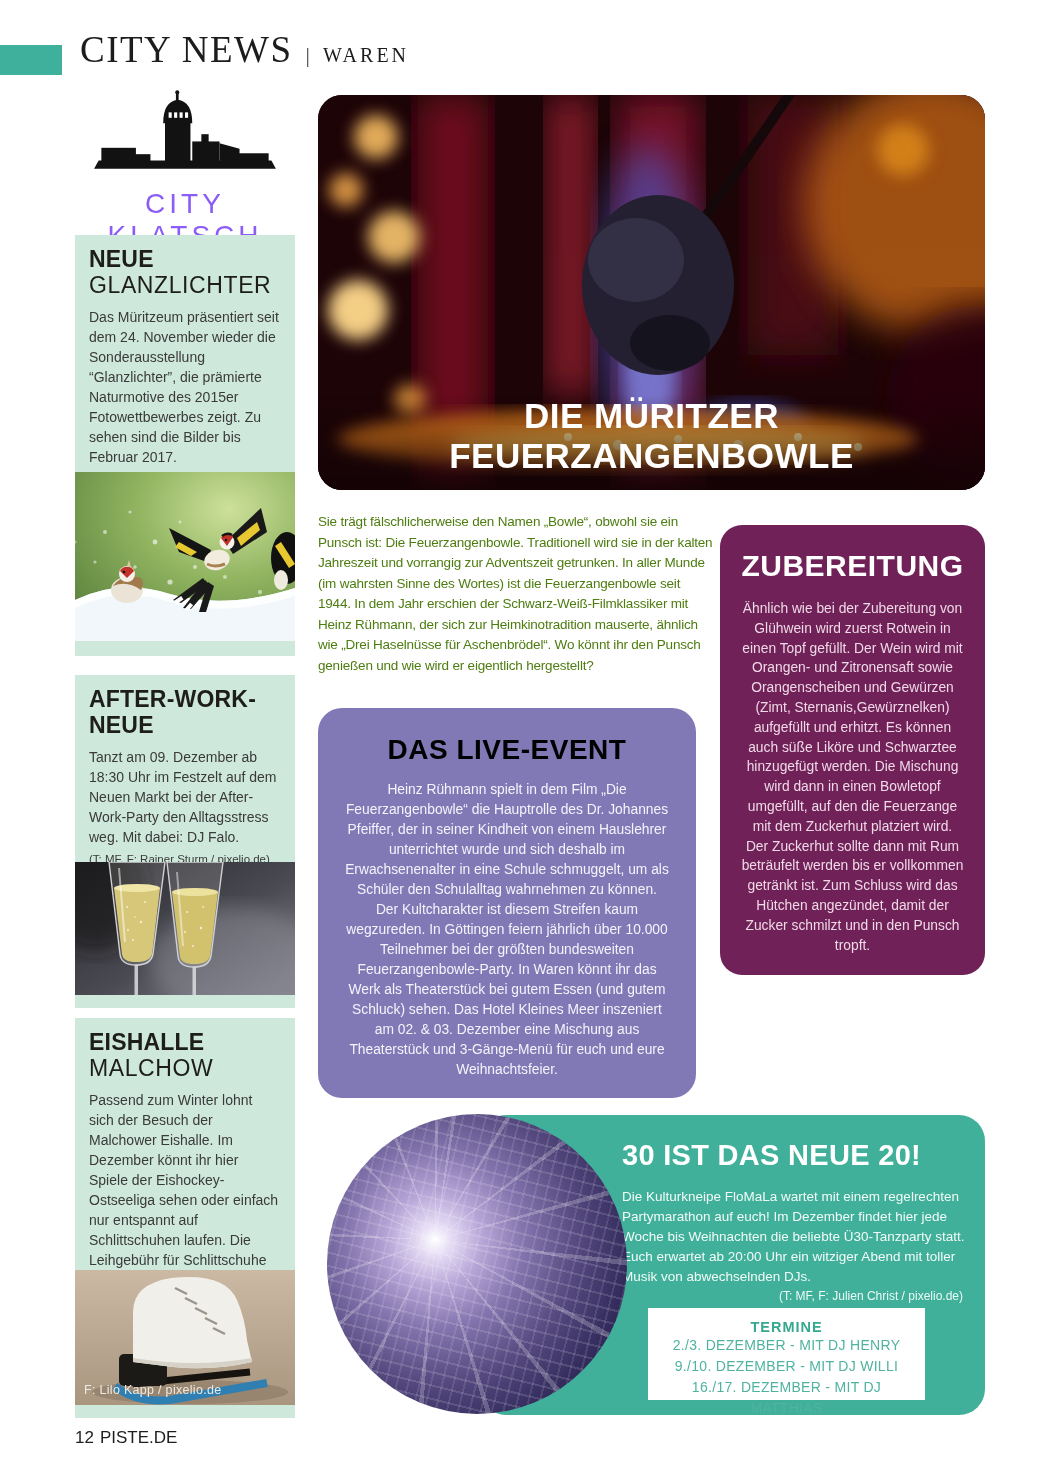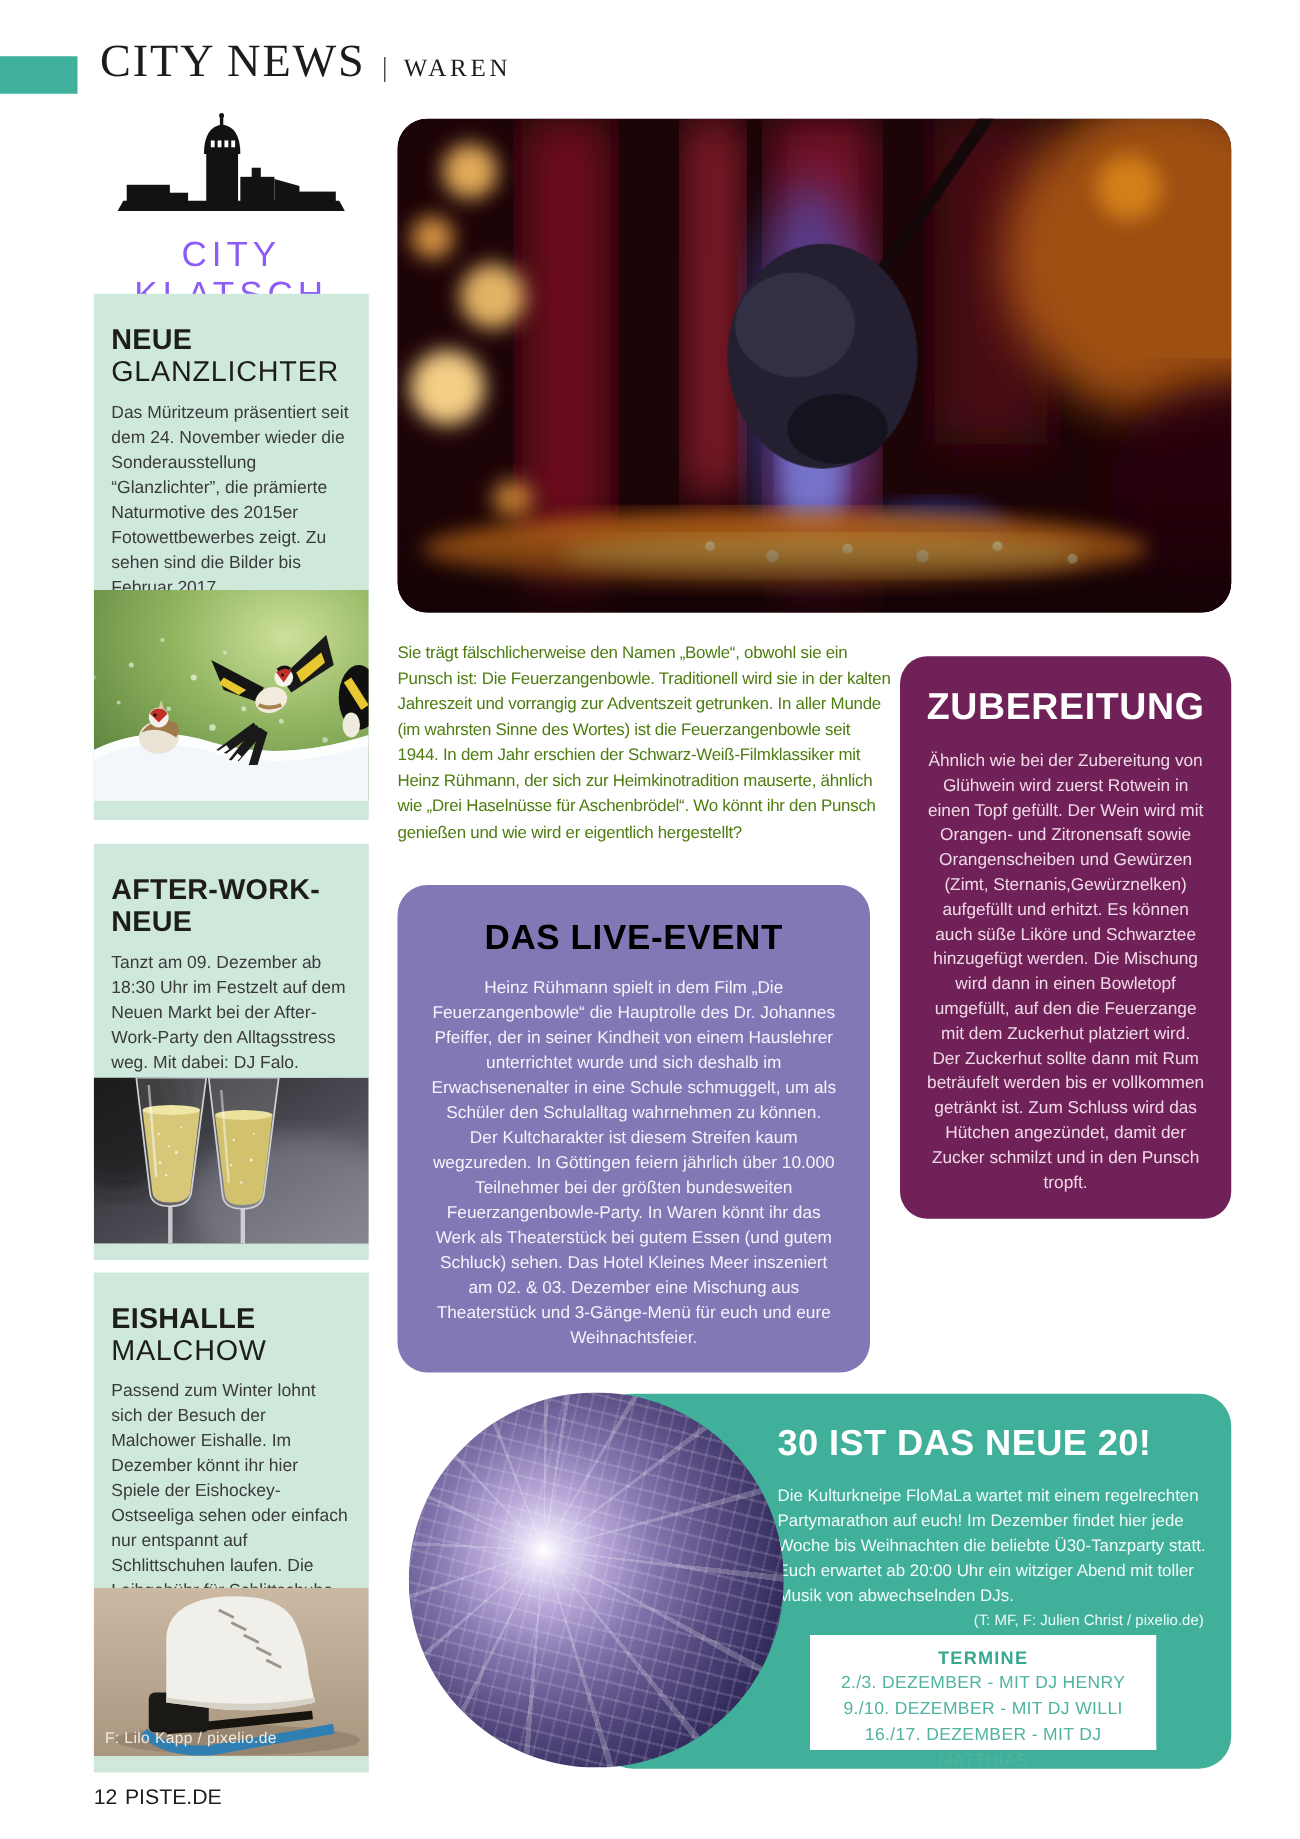--- a/index.html
+++ b/index.html
@@ -14,21 +14,21 @@
   .header-title .sep{font-size:22px;color:#444;}
   .header-title .section{font-size:20px;letter-spacing:3px;}
 
   
   .logo{position:absolute;left:75px;top:86px;width:220px;text-align:center;}
   .logo svg{display:block;margin:0 auto;}
   .logo-text{margin-top:2px;font-size:28px;letter-spacing:4px;color:#8b5cf6;font-weight:400;}
 
   
   .mintbox{position:absolute;left:75px;width:220px;background:#cfe8dc;}
-  .mint-pad{padding:23px 14px 0 14px;}
+  .mint-pad{padding:11px 14px 0 14px;}
   .mint-title-bold{font-size:23px;line-height:26px;font-weight:700;color:#1d1d1b;letter-spacing:.2px;}
   .mint-title-light{font-size:23px;line-height:26px;font-weight:400;color:#1d1d1b;letter-spacing:.6px;}
   .mint-body{margin-top:9px;font-size:14px;line-height:20px;color:#3a3a3a;}
   .credit{margin-top:6px;font-size:11.5px;color:#3a3a3a;}
   .credit-inline{font-size:11.5px;color:#3a3a3a;}
   .mod-photo{position:absolute;left:0;width:220px;overflow:hidden;text-align:right;}
   .mod-photo svg{display:block;}
   #module-1{top:235px;height:421px;} #module-1 .mod-photo{bottom:15px;height:169px;}
   #module-2{top:675px;height:333px;} #module-2 .mod-photo{bottom:13px;height:133px;}
   #module-3{top:1018px;height:400px;} #module-3 .mod-photo{bottom:13px;height:135px;}
@@ -315,20 +315,21 @@
       <g fill="#ffe7a0">
         <circle cx="250" cy="342" r="4"></circle>
           <circle cx="300" cy="350" r="5"></circle>
           <circle cx="360" cy="344" r="4"></circle>
         <circle cx="420" cy="350" r="5"></circle>
           <circle cx="480" cy="342" r="4"></circle>
           <circle cx="540" cy="352" r="4"></circle>
       </g>
     </svg>
     <div class="hero-shade"></div>
+    <div class="hero-title">DIE MÜRITZER FEUERZANGENBOWLE</div>
   </div>
 
   <div class="intro">Sie trägt fälschlicherweise den Namen „Bowle“, obwohl sie ein Punsch ist: Die Feuerzangenbowle. Traditionell wird sie in der kalten Jahreszeit und vorrangig zur Adventszeit getrunken. In aller Munde (im wahrsten Sinne des Wortes) ist die Feuerzangenbowle seit 1944. In dem Jahr erschien der Schwarz-Weiß-Filmklassiker mit Heinz Rühmann, der sich zur Heimkinotradition mauserte, ähnlich wie „Drei Haselnüsse für Aschenbrödel“. Wo könnt ihr den Punsch genießen und wie wird er eigentlich hergestellt?</div>
 
   <div class="zub">
     <div class="zub-title">ZUBEREITUNG</div>
     <div class="zub-body">Ähnlich wie bei der Zubereitung von Glühwein wird zuerst Rotwein in einen Topf gefüllt. Der Wein wird mit Orangen- und Zitronensaft sowie Orangenscheiben und Gewürzen (Zimt, Sternanis,Gewürznelken) aufgefüllt und erhitzt. Es können auch süße Liköre und Schwarztee hinzugefügt werden. Die Mischung wird dann in einen Bowletopf umgefüllt, auf den die Feuerzange mit dem Zuckerhut platziert wird. Der Zuckerhut sollte dann mit Rum beträufelt werden bis er vollkommen getränkt ist. Zum Schluss wird das Hütchen angezündet, damit der Zucker schmilzt und in den Punsch tropft.</div>
   </div>
 
   <div class="live">

